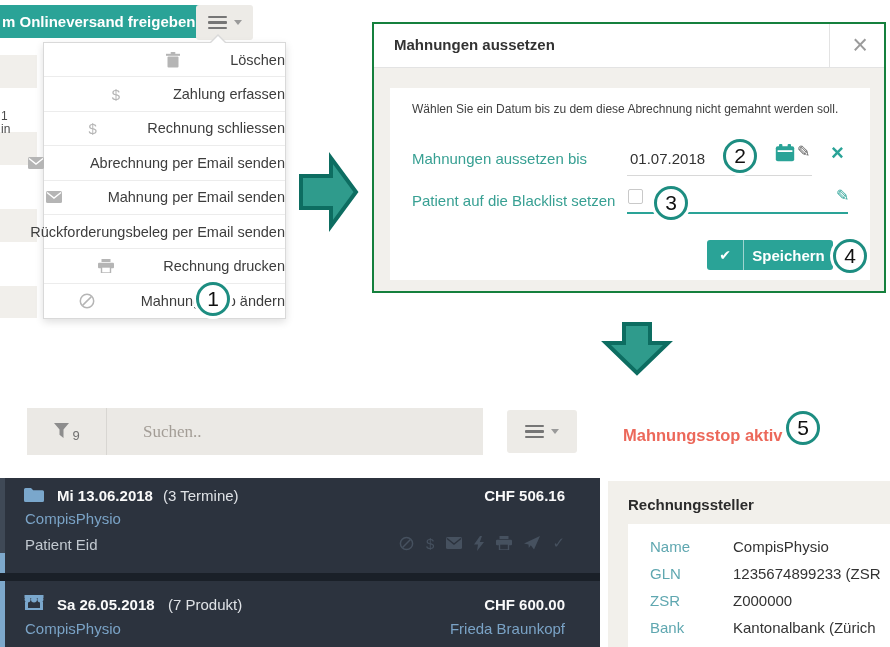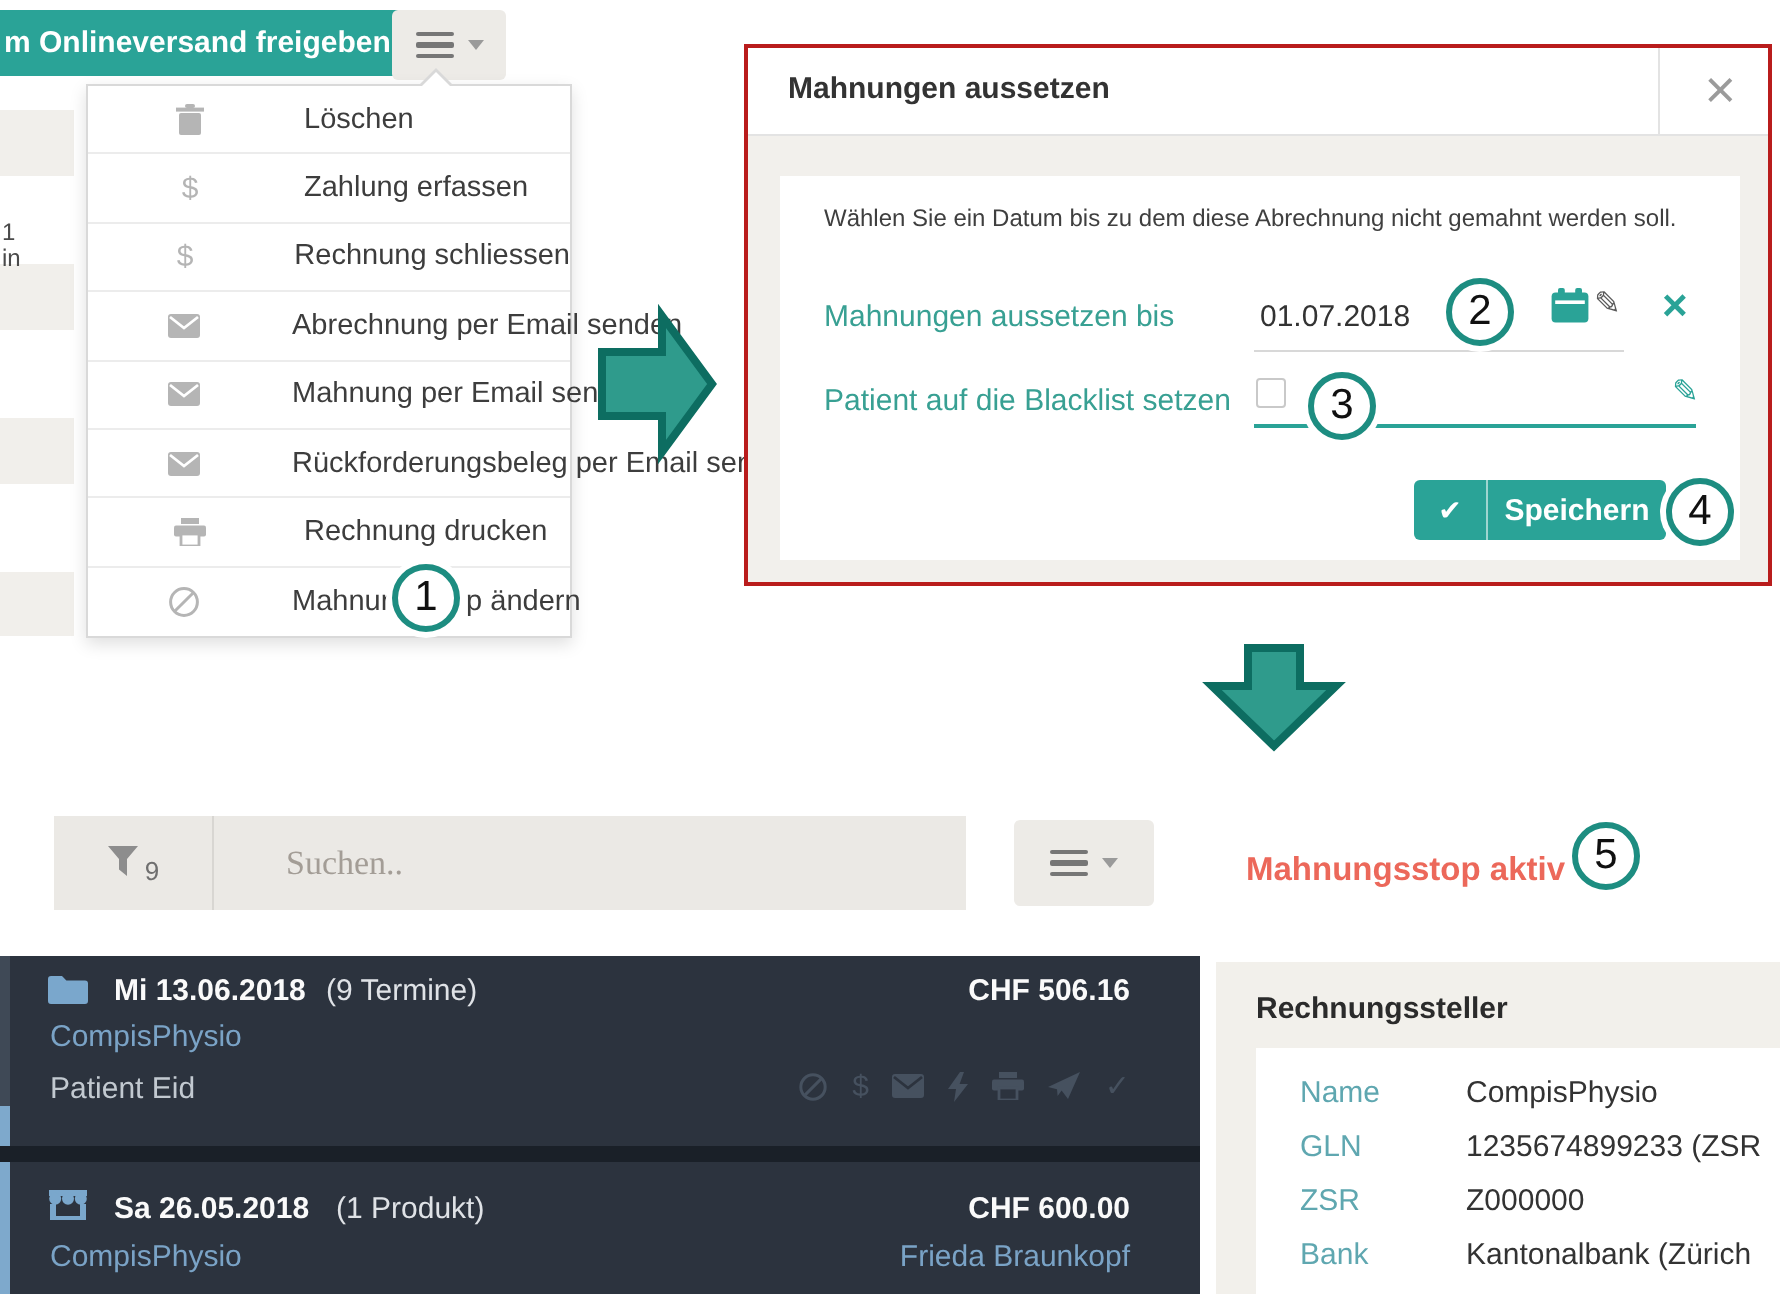--- a/index.html
+++ b/index.html
@@ -24,37 +24,37 @@
     border-top:5px solid #9a9a9a; }
 
   
   .context-menu { position:absolute; left:43px; top:42px; width:243px; background:#fff;
     border:1px solid #d9d9d9; box-shadow:0 3px 8px rgba(0,0,0,.13); }
   .menu-caret { position:absolute; left:165px; top:-9px; width:0; height:0;
     border-left:9px solid transparent; border-right:9px solid transparent; border-bottom:9px solid #d9d9d9; }
   .menu-caret::after { content:""; position:absolute; left:-8px; top:1.5px; width:0; height:0;
     border-left:8px solid transparent; border-right:8px solid transparent; border-bottom:8px solid #fff; }
   .menu-item { height:34.4px; display:flex; align-items:center; padding-left:40px;
-    border-bottom:1px solid #ececec; cursor:pointer; }
+    border-bottom:1px solid #ececec; cursor:pointer;justify-content:flex-end; }
   .menu-item:last-child { border-bottom:none; }
   .mi-icon { width:22px; display:flex; justify-content:center; align-items:center; color:#b5b5b5; }
   .mi-icon .glyph { font-size:15px; color:#b5b5b5; }
   .mi-label { margin-left:46px; font-size:14.5px; color:#3d3d3d; white-space:nowrap; }
 
   
   .badge { position:absolute; width:34px; height:34px; border-radius:50%; background:#fff;
     border:3.5px solid #1d8d81; box-shadow:0 0 0 3px #fff; display:flex; align-items:center;
     justify-content:center; font-size:21px; color:#101010; z-index:20; }
 
   
   .flow-arrow { position:absolute; z-index:5; }
 
   
   .modal { position:absolute; left:372px; top:22px; width:514px; height:271px; background:#f2f0ec;
-    border:2px solid #b91c1c; z-index:3; }
+    border:2px solid #15803d; z-index:3; }
   .modal-header { position:relative; height:44px; background:#fff; border-bottom:1px solid #e3e3e3; }
   .modal-title { position:absolute; left:20px; top:12px; font-size:15px; font-weight:bold; color:#333; }
   .modal-hsep { position:absolute; right:54px; top:0; bottom:0; width:1px; background:#e3e3e3; }
   .modal-close { position:absolute; right:16px; top:3px; font-size:27px; color:#9b9b9b; background:none;
     border:none; cursor:pointer; line-height:36px; }
   .modal-card { position:absolute; left:16px; top:64px; width:480px; height:192px; background:#fff; }
   .card-text { position:absolute; left:22px; top:11px; width:444px; font-size:12px; line-height:21px; color:#3f3f3f; }
   .f-label { position:absolute; left:22px; font-size:15px; color:#38a093; white-space:nowrap; }
   .f-value { position:absolute; left:240px; font-size:15px; color:#333; }
   .u-line1 { position:absolute; left:237px; top:87px; width:185px; height:1px; background:#d8d8d8; }
@@ -277,21 +277,21 @@
     <div class="scroll-track"></div>
     <div class="scroll-thumb"></div>
 
     <div class="entry" style="top:0; height:95px">
       <span class="ic" style="top:9px">
         <svg width="20" height="15" viewBox="0 0 20 15">
             <path d="M0 2.5 Q0 1 1.5 1 H7 L9.2 3.2 H18.5 Q20 3.2 20 4.7 V13.5 Q20 15 18.5 15 H1.5 Q0 15 0 13.5 Z" fill="#7aa7cc"></path>
           </svg>
       </span>
       <span class="e-date" style="top:9px">Mi 13.06.2018</span>
-      <span class="e-count" style="left:163px; top:9px">(9 Termine)</span>
+      <span class="e-count" style="left:163px; top:9px">(3 Termine)</span>
       <span class="e-amount" style="top:9px">CHF 506.16</span>
       <span class="e-org" style="top:32px">CompisPhysio</span>
       <span class="e-patient" style="top:58px">Patient Eid</span>
       <span class="action-row" style="top:56px">
         <svg width="15" height="15" viewBox="0 0 16 16">
             <circle cx="8" cy="8" r="6.5" fill="none" stroke="#46515f" stroke-width="1.6"></circle>
             <line x1="3.8" y1="12.2" x2="12.2" y2="3.8" stroke="#46515f" stroke-width="1.6"></line>
           </svg>
         <span class="glyph">$</span>
         <svg width="16" height="12" viewBox="0 0 16 12">
@@ -321,21 +321,21 @@
             <rect x="0.5" y="0" width="19" height="3" fill="#7aa7cc"></rect>
             <circle cx="3.6" cy="4.4" r="3" fill="#7aa7cc"></circle>
             <circle cx="10" cy="4.4" r="3" fill="#7aa7cc"></circle>
             <circle cx="16.4" cy="4.4" r="3" fill="#7aa7cc"></circle>
             <rect x="1" y="7" width="3" height="8" fill="#7aa7cc"></rect>
             <rect x="16" y="7" width="3" height="8" fill="#7aa7cc"></rect>
             <rect x="1" y="13" width="18" height="2" fill="#7aa7cc"></rect>
           </svg>
       </span>
       <span class="e-date" style="top:15px">Sa 26.05.2018</span>
-      <span class="e-count" style="left:168px; top:15px">(1 Produkt)</span>
+      <span class="e-count" style="left:168px; top:15px">(7 Produkt)</span>
       <span class="e-amount" style="top:15px">CHF 600.00</span>
       <span class="e-org" style="top:39px">CompisPhysio</span>
       <span class="e-right-blue" style="top:39px">Frieda Braunkopf</span>
     </div>
   </div>
 
   <div class="detail-panel">
     <span class="detail-title">Rechnungssteller</span>
     <div class="detail-card">
       <div class="d-row">

